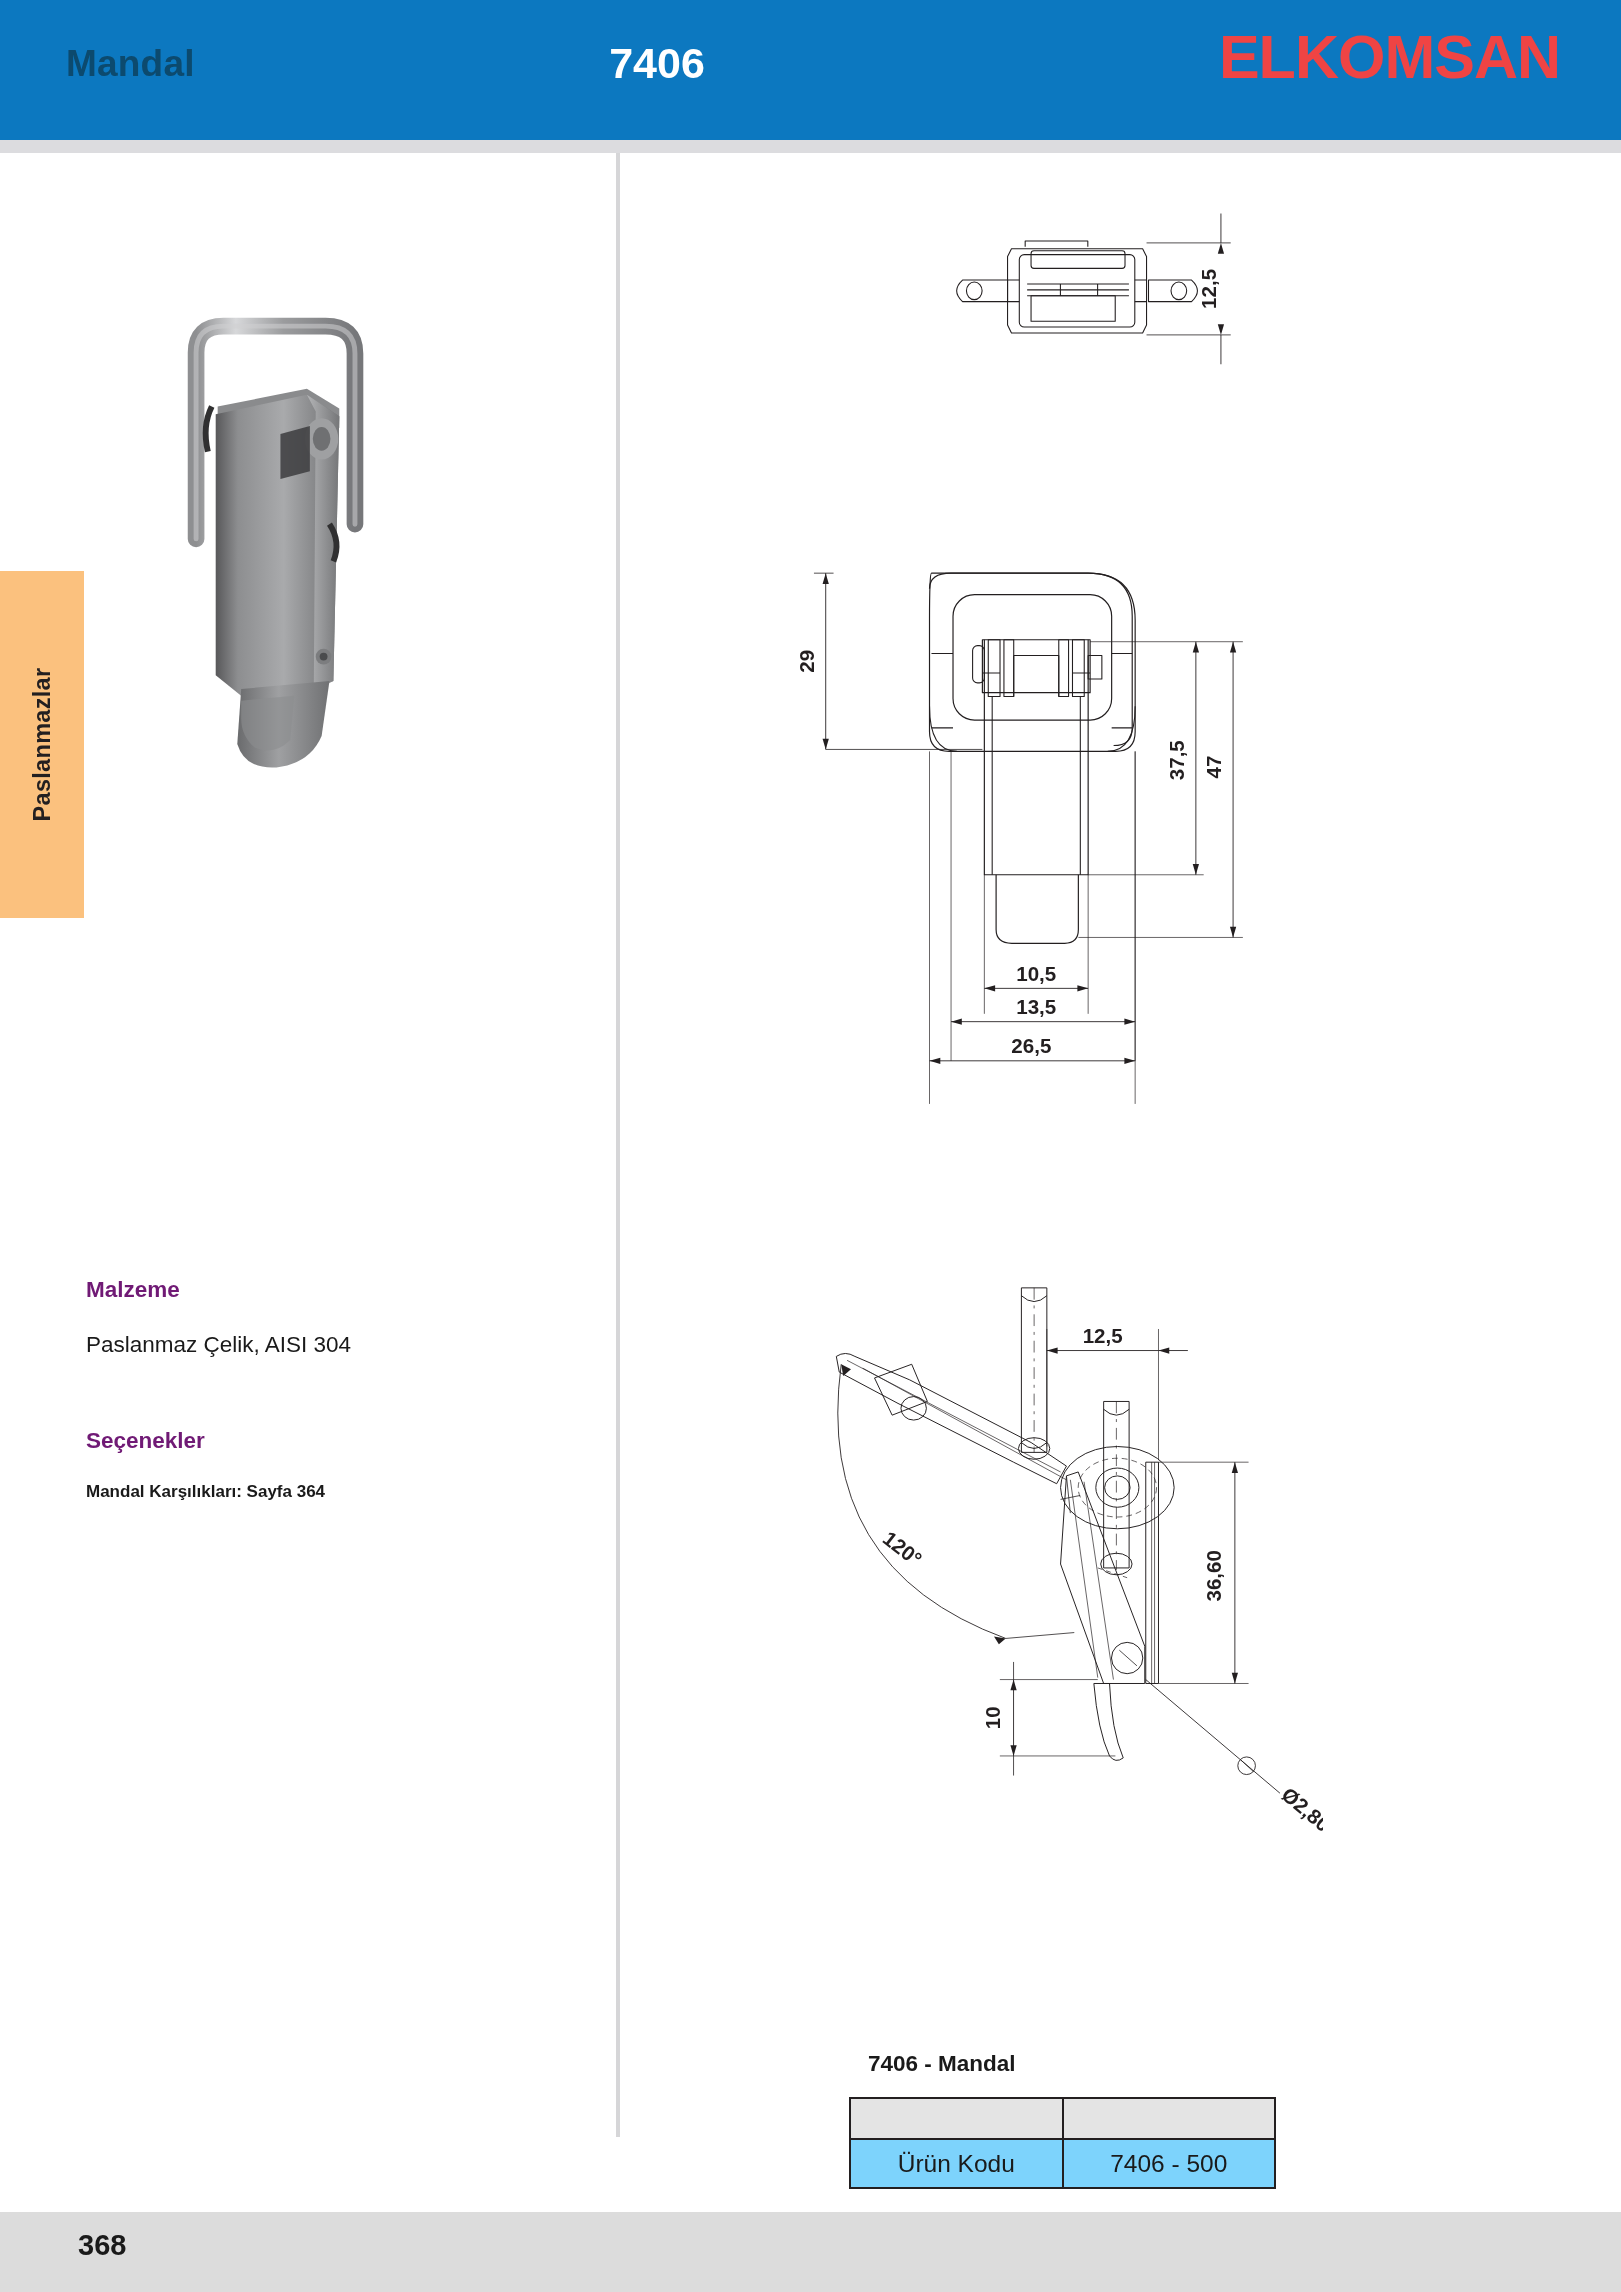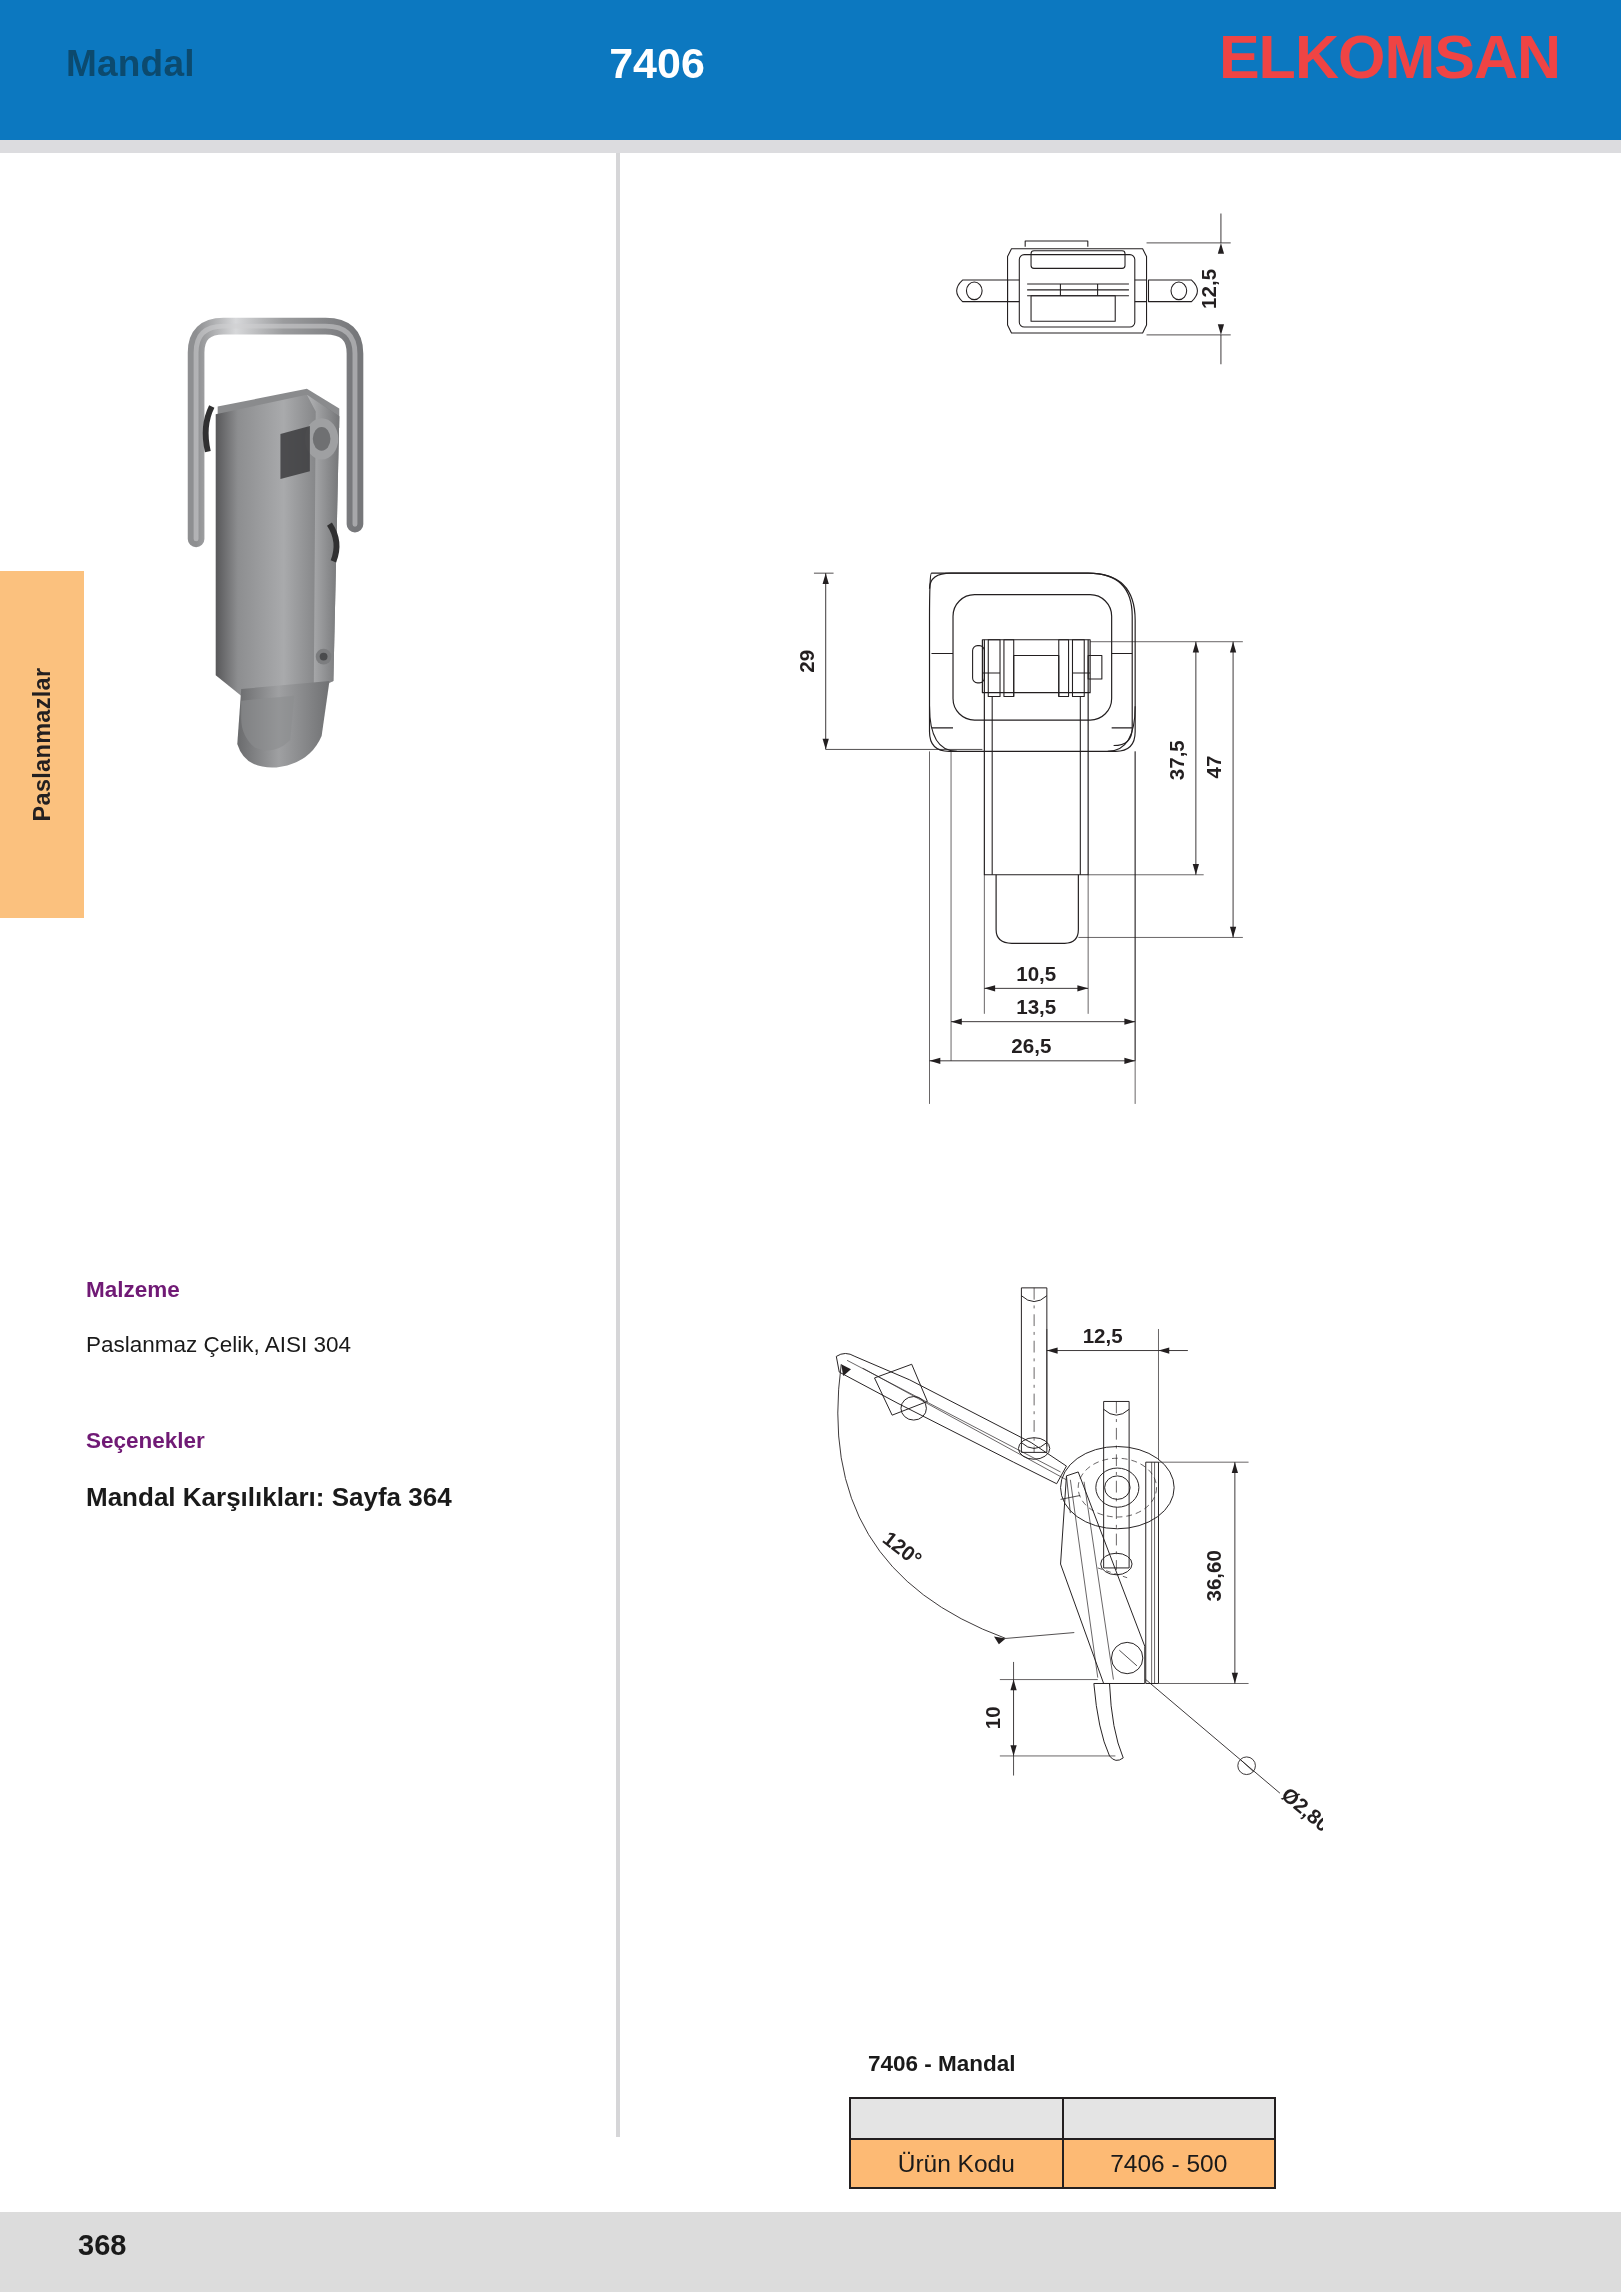--- a/index.html
+++ b/index.html
@@ -111,21 +111,21 @@
   .spec-head {
     font-size: 22.5px;
     font-weight: bold;
     color: #701a75;
   }
   .spec-body {
     font-size: 22.5px;
     color: #1a1a1a;
   }
   .spec-strong {
-    font-size: 26px;
+    font-size: 17px;
     font-weight: bold;
     color: #1a1a1a;
   }
   #spec-material-title { top: 1277px; }
   #spec-material-value { top: 1332px; }
   #spec-options-title  { top: 1428px; }
   #spec-options-value  { top: 1482px; }
 
   
   .drawing { position: absolute; }
@@ -152,21 +152,21 @@
     border: 2px solid #231f20;
     height: 41px;
     text-align: center;
     padding: 0 5.9px;
   }
   table.product-table tr.head-row td {
     background: #e4e4e4;
     height: 39px;
   }
   table.product-table tr.data-row td {
-    background: #fdba74;
+    background: #7dd3fc;
     height: 47px;
   }
   table.product-table td.col-label { width: 201px; }
   table.product-table td.col-value { width: 201px; }
 </style>
 </head>
 <body>
 
 <div class="header-bar"></div>
 <div class="header-title">Mandal</div>

